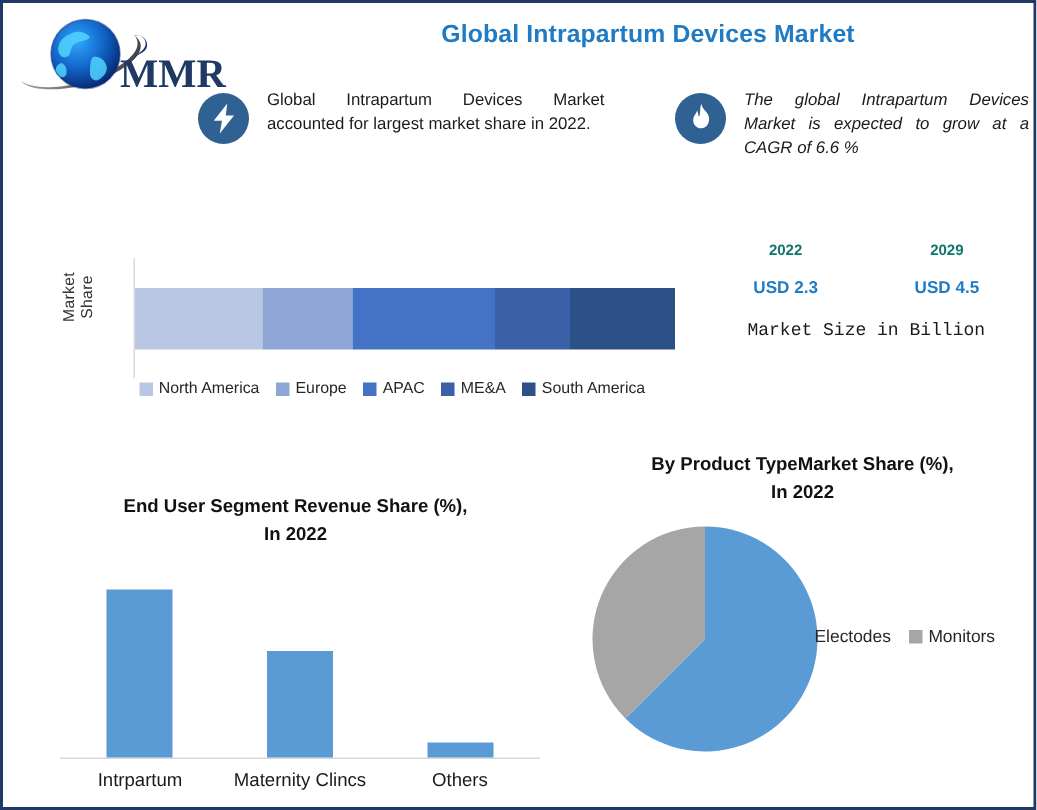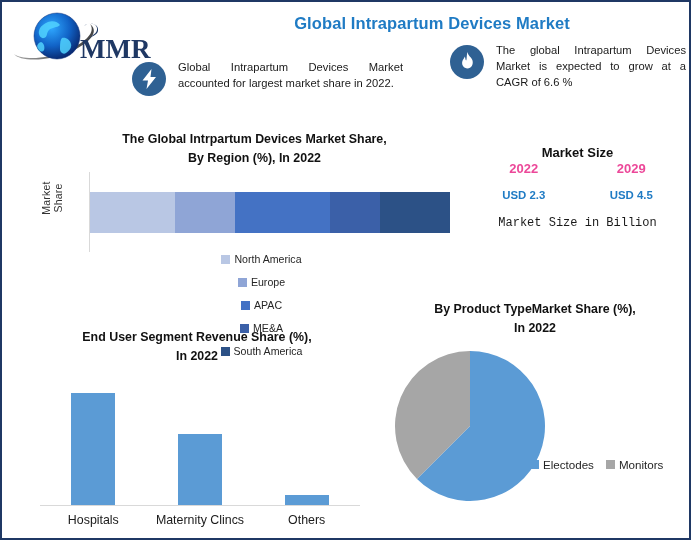--- a/index.html
+++ b/index.html
@@ -62,21 +62,21 @@
   .hl-icon svg { display: block; }
   .hl-text {
     font-size: 11.2px;
     color: #1a1a1a;
     line-height: 1.42;
     text-align: justify;
     text-align-last: left;
   }
   #hl-left  { left: 130px; top: 58px; width: 275px; }
   #hl-left .hl-text { width: 225px; }
-  #hl-right { left: 448px; top: 41px; width: 236px; }
+  #hl-right { left: 448px; top: 58px; width: 236px; font-style: italic; }
   #hl-right .hl-text { width: 190px; }
 
   
   #region-chart {
     position: absolute;
     left: 40px;
     top: 126px;
     width: 425px;
     height: 148px;
   }
@@ -128,21 +128,20 @@
     position: absolute;
     left: 14px;
     top: 125px;
     width: 411px;
     display: flex;
     justify-content: center;
     align-items: center;
     gap: 11px;
     font-size: 10.6px;
     color: #262626;
-    flex-direction: column;
   }
   .lg-item { display: flex; align-items: center; gap: 4px; white-space: nowrap; }
   .lg-swatch { width: 9px; height: 9px; display: inline-block; }
 
   
   #market-size {
     position: absolute;
     left: 468px;
     top: 143px;
     width: 215px;
@@ -150,24 +149,24 @@
   }
   #ms-heading {
     text-align: center;
     font-size: 13px;
     font-weight: bold;
     color: #111111;
   }
   #ms-years {
     display: flex;
     justify-content: space-around;
-    margin-top: 1px;
-    font-size: 13px;
-    font-weight: bold;
-    color: #ec4899;
+    margin-top: 17px;
+    font-size: 10px;
+    font-weight: bold;
+    color: #0f766e;
   }
   #ms-values {
     display: flex;
     justify-content: space-around;
     margin-top: 13px;
     font-size: 11.4px;
     font-weight: bold;
     color: #1f7bc4;
   }
   #ms-caption {
@@ -251,21 +250,20 @@
   }
   #pie-legend {
     position: absolute;
     left: 148px;
     top: 118px;
     display: flex;
     gap: 12px;
     align-items: center;
     font-size: 11.6px;
     color: #262626;
-    margin-top: 40px;
   }
 </style>
 </head>
 <body>
 
 <div id="page">
 
   <div id="main-title">Global Intrapartum Devices Market</div>
 
   <div id="logo">
@@ -312,24 +310,20 @@
     <div class="hl-icon">
       <svg width="15" height="20" viewBox="0 0 15 20">
         <path d="M7.5 0 C8 4 11.5 5 12.5 8.5 C13.6 12.3 11.3 16.5 7.5 16.5 C3.9 16.5 1.4 13.3 2.3 9.6
                  C2.8 7.4 4.3 6.6 4.8 4.6 C5.6 6.2 5.2 7.8 6.1 8.6 C7 7.4 6.4 3.5 7.5 0 Z" fill="#ffffff"></path>
       </svg>
     </div>
     <div class="hl-text">The global Intrapartum Devices Market is expected to grow at a CAGR of 6.6 %</div>
   </div>
 
   <div id="region-chart">
-    <div id="region-title">
-      <div>The Global Intrpartum Devices Market Share,</div>
-      <div>By Region (%), In 2022</div>
-    </div>
 
     <div id="region-plot">
       <div id="region-axis-label">Market Share</div>
       <div id="region-vline"></div>
       <div id="region-bar">
           <div style="width: 23.6%; background: rgb(185, 199, 228);"></div>
           <div style="width: 16.7%; background: rgb(143, 165, 214);"></div>
           <div style="width: 26.4%; background: rgb(68, 114, 196);"></div>
           <div style="width: 13.9%; background: rgb(59, 96, 168);"></div>
           <div style="width: 19.4%; background: rgb(44, 81, 134);"></div>
@@ -354,21 +348,20 @@
           <span>ME&amp;A</span>
         </div>
         <div class="lg-item">
           <span class="lg-swatch" style="background: rgb(44, 81, 134);"></span>
           <span>South America</span>
         </div>
       </div>
   </div>
 
   <div id="market-size">
-    <div id="ms-heading">Market Size</div>
     <div id="ms-years">
       <div class="ms-col">2022</div>
       <div class="ms-col">2029</div>
     </div>
     <div id="ms-values">
       <div class="ms-col">USD 2.3</div>
       <div class="ms-col">USD 4.5</div>
     </div>
     <div id="ms-caption">Market Size in Billion</div>
   </div>
@@ -378,21 +371,21 @@
       <div>End User Segment Revenue Share (%),</div>
       <div>In 2022</div>
     </div>
     <div id="enduser-plot">
       <div id="enduser-baseline"></div>
     <div class="eu-bar" style="background: rgb(91, 155, 213); height: 112.161px; width: 44px; left: 31.3333px;"></div>
         <div class="eu-bar" style="background: rgb(91, 155, 213); height: 70.8387px; width: 44px; left: 138px;"></div>
         <div class="eu-bar" style="background: rgb(91, 155, 213); height: 9.83871px; width: 44px; left: 244.667px;"></div>
       </div>
     <div id="enduser-labels">
-        <div class="eu-label" style="width: 106.667px;">Hospitals</div>
+        <div class="eu-label" style="width: 106.667px;">Intrpartum</div>
         <div class="eu-label" style="width: 106.667px;">Maternity Clincs</div>
         <div class="eu-label" style="width: 106.667px;">Others</div>
       </div>
   </div>
 
   <div id="pie-chart">
     <div id="pie-title">
       <div>By Product TypeMarket Share (%),</div>
       <div>In 2022</div>
     </div>

